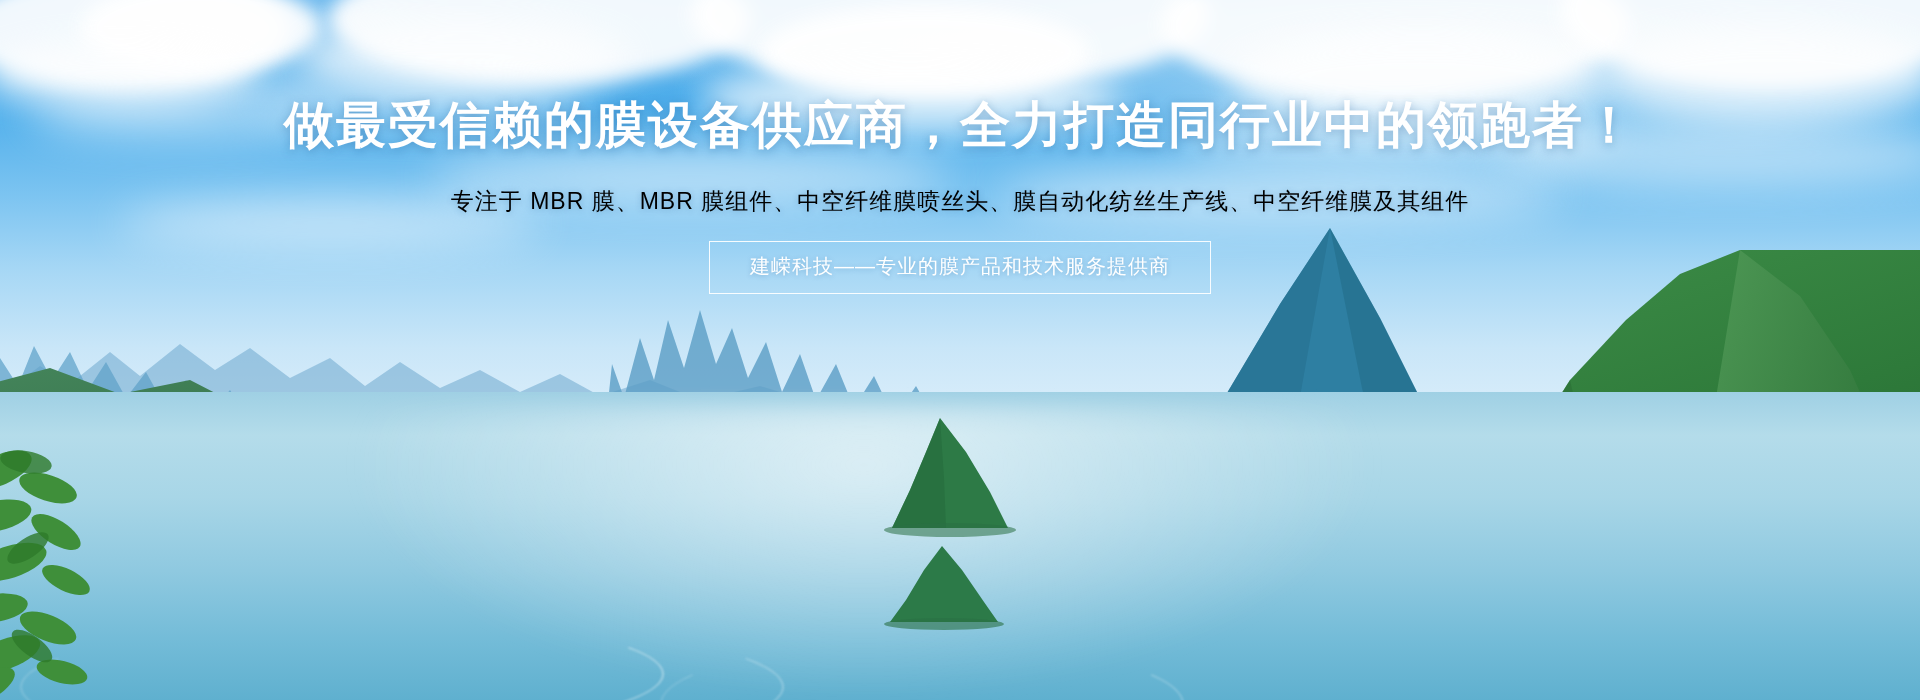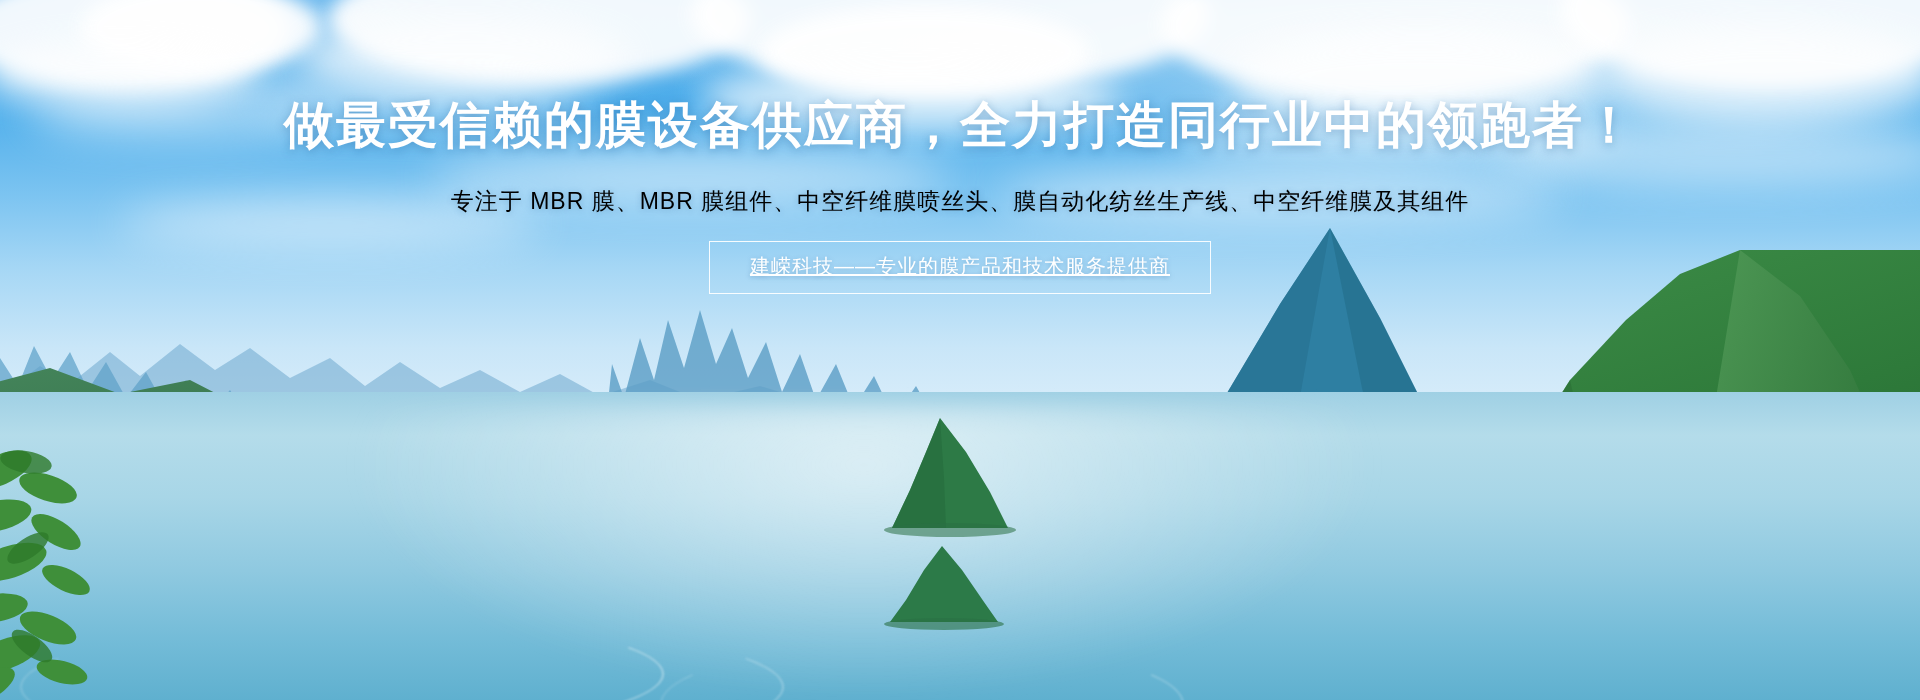--- a/index.html
+++ b/index.html
@@ -141,21 +141,20 @@
   }
   .tagline-box {
     border: 1px solid rgba(255,255,255,.92);
     padding: 11px 40px 13px 40px;
     color: #ffffff;
     font-size: 20px;
     letter-spacing: 1px;
     white-space: nowrap;
     text-shadow: 0 1px 5px rgba(20,80,140,.28);
     pointer-events: auto;
-    text-decoration: underline;
   }
 </style>
 </head>
 <body>
 
 <div class="banner">
 
   <div class="sky"></div>
   <div class="sky-haze"></div>
 

